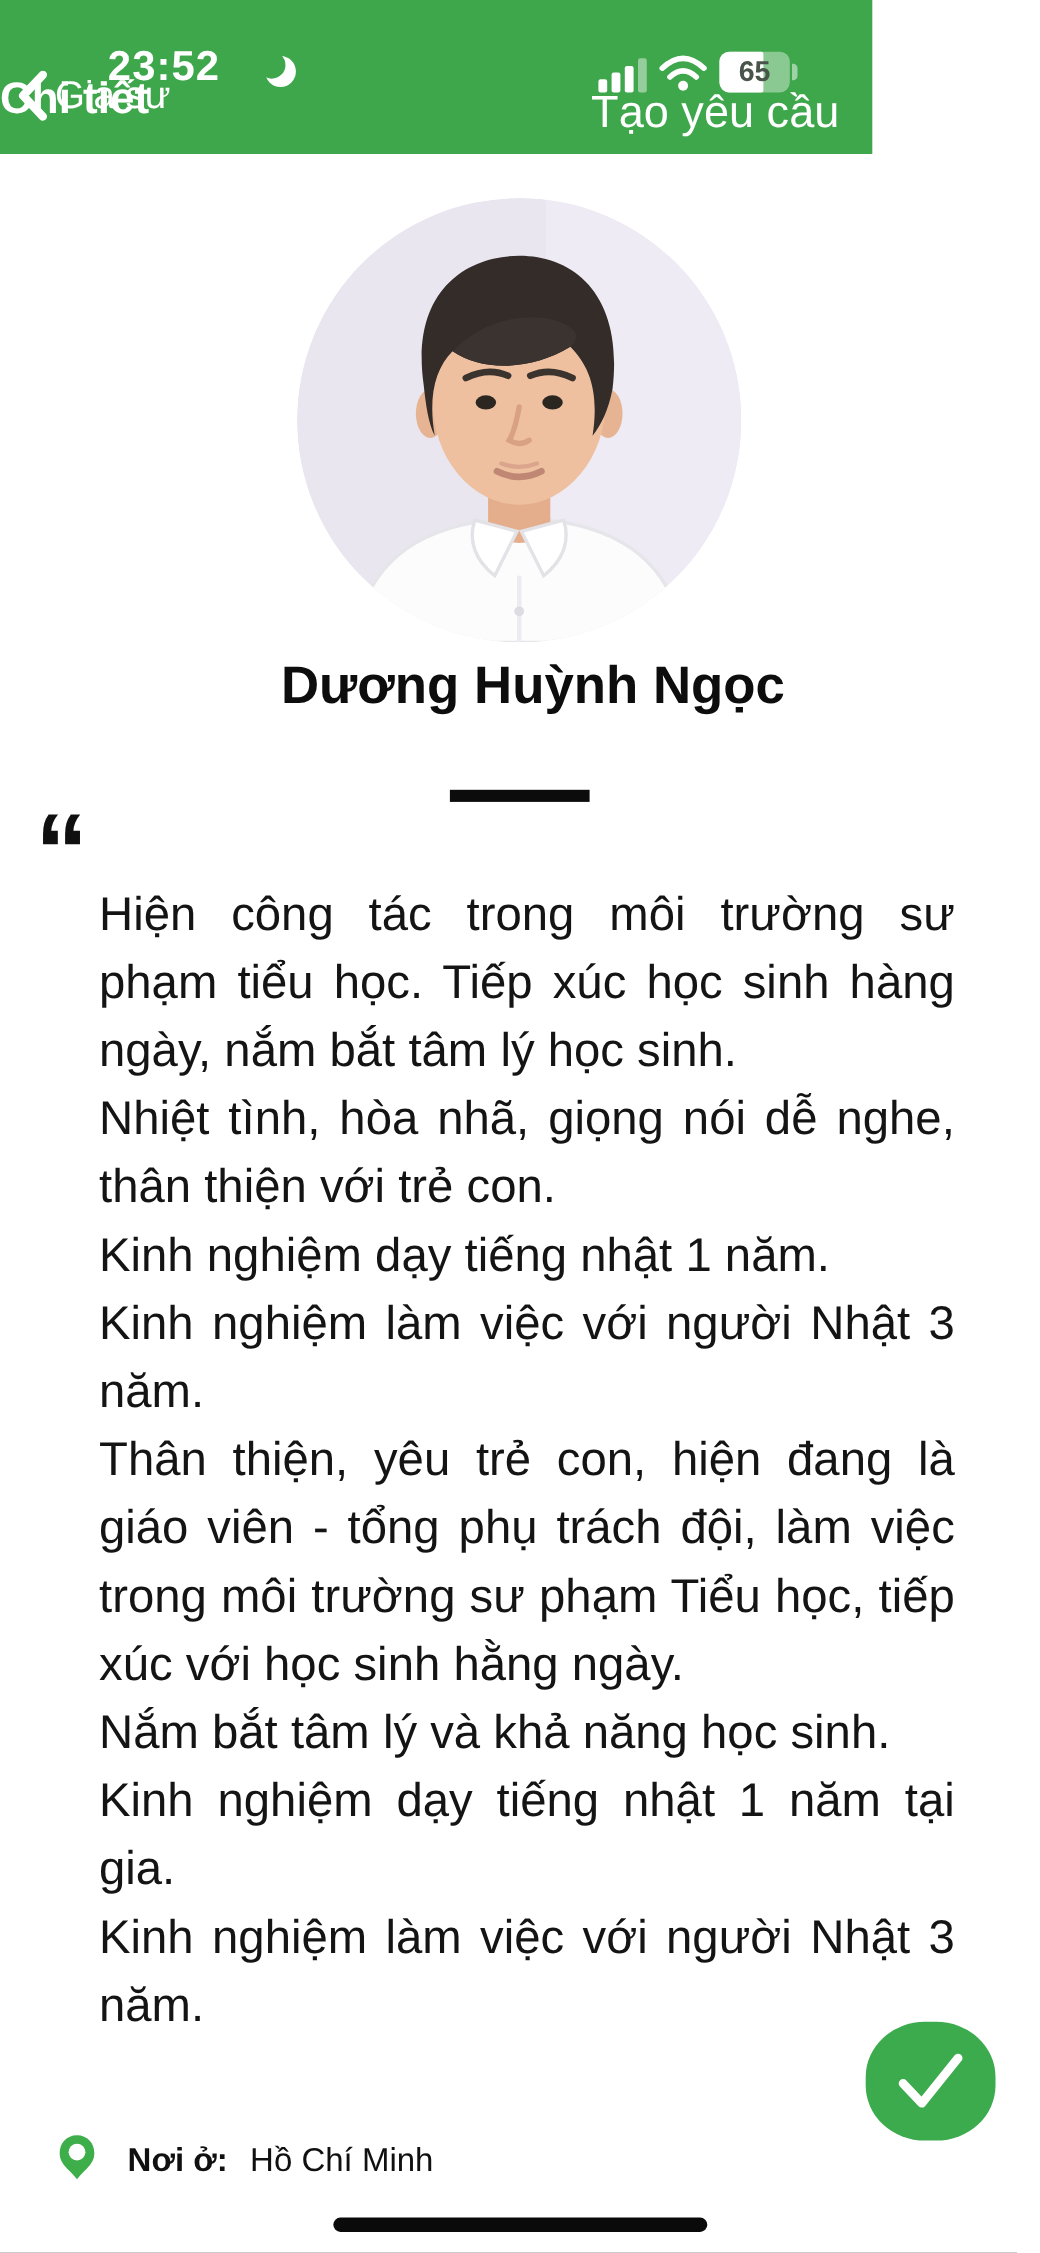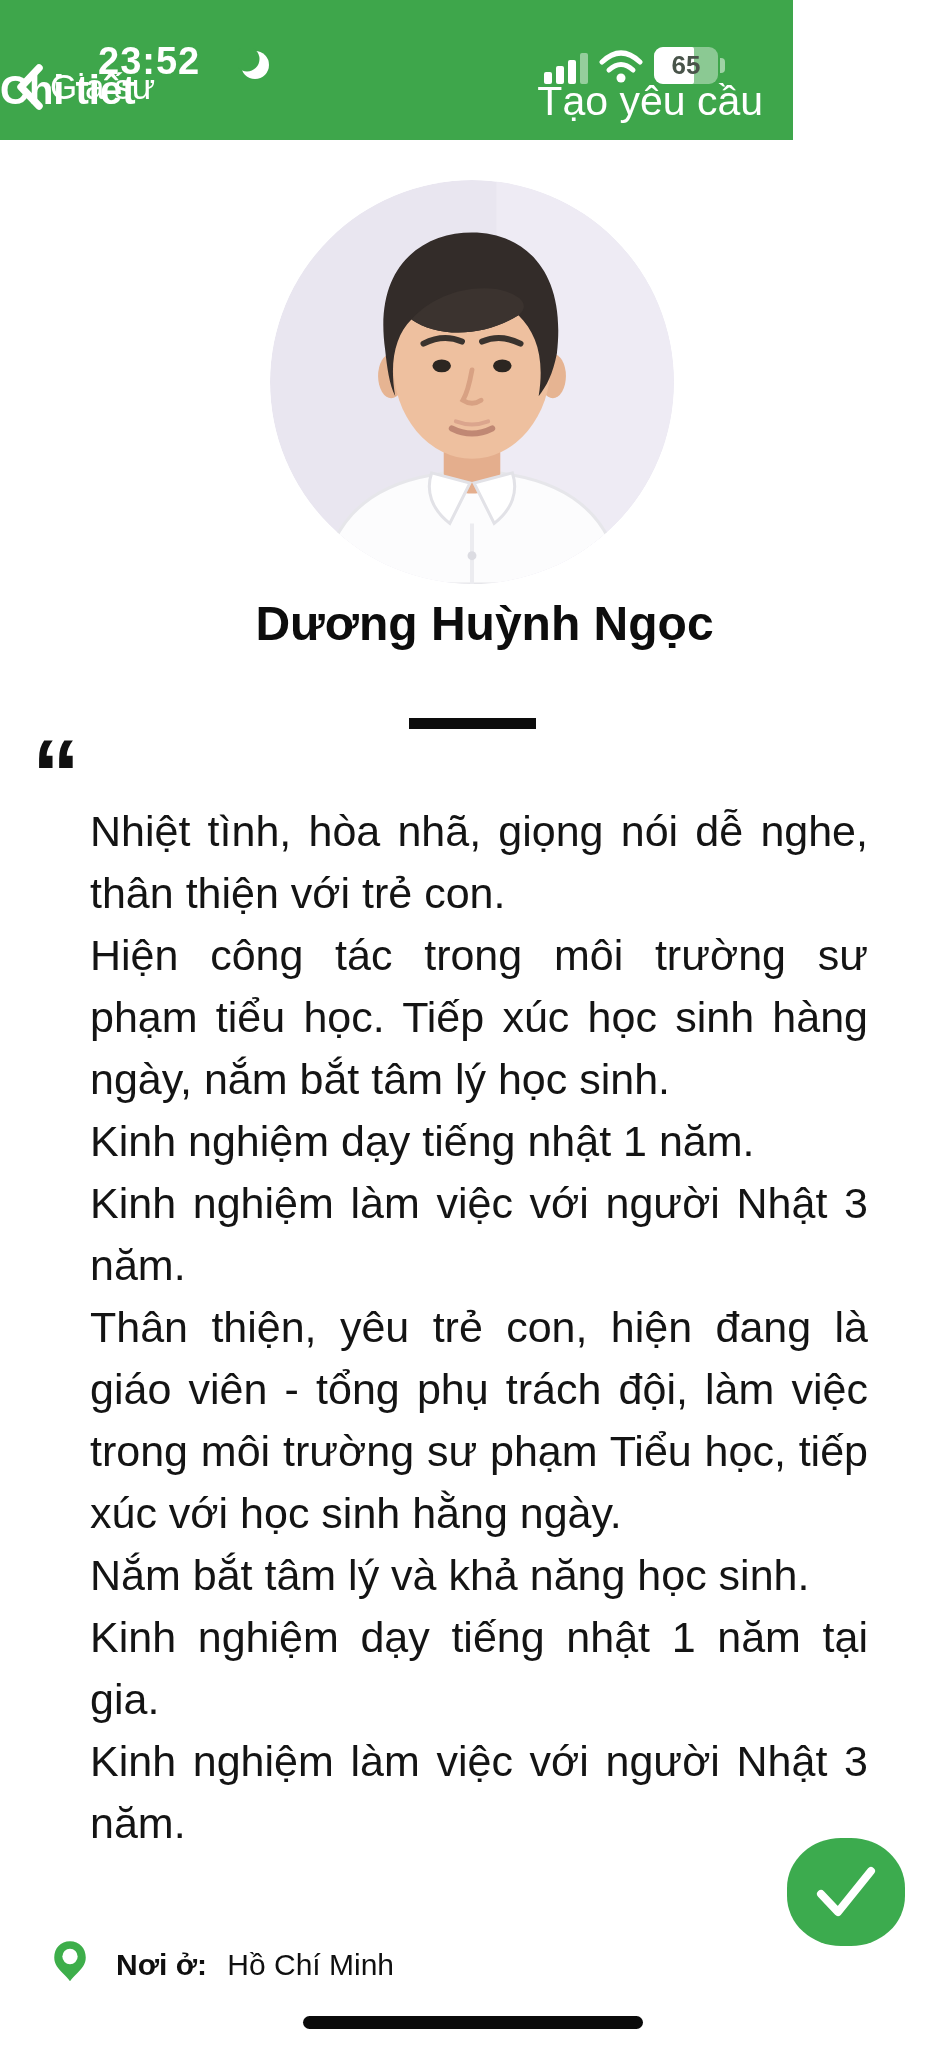--- a/index.html
+++ b/index.html
@@ -137,22 +137,22 @@
         <path d="M92 119.5 Q100 122.5 108 119.5" fill="none" stroke="#dba58d" stroke-width="2" stroke-linecap="round"></path>
       </g>
     </svg>
   </div>
 
   <div class="name">Dương Huỳnh Ngọc</div>
   <div class="divider"></div>
 
   <div class="quote-mark">“</div>
   <div class="about">
+    <div class="qline">Hiện công tác trong môi trường sư phạm tiểu học. Tiếp xúc học sinh hàng ngày, nắm bắt tâm lý học sinh.</div>
     <div class="qline">Nhiệt tình, hòa nhã, giọng nói dễ nghe, thân thiện với trẻ con.</div>
-    <div class="qline">Hiện công tác trong môi trường sư phạm tiểu học. Tiếp xúc học sinh hàng ngày, nắm bắt tâm lý học sinh.</div>
     <div class="qline">Kinh nghiệm dạy tiếng nhật 1 năm.</div>
     <div class="qline">Kinh nghiệm làm việc với người Nhật 3 năm.</div>
     <div class="qline">Thân thiện, yêu trẻ con, hiện đang là giáo viên - tổng phụ trách đội, làm việc trong môi trường sư phạm Tiểu học, tiếp xúc với học sinh hằng ngày.</div>
     <div class="qline">Nắm bắt tâm lý và khả năng học sinh.</div>
     <div class="qline">Kinh nghiệm dạy tiếng nhật 1 năm tại gia.</div>
     <div class="qline">Kinh nghiệm làm việc với người Nhật 3 năm.</div>
   </div>
 
   <div class="check-btn">
     <svg width="66" height="56" viewBox="0 0 66 56">

